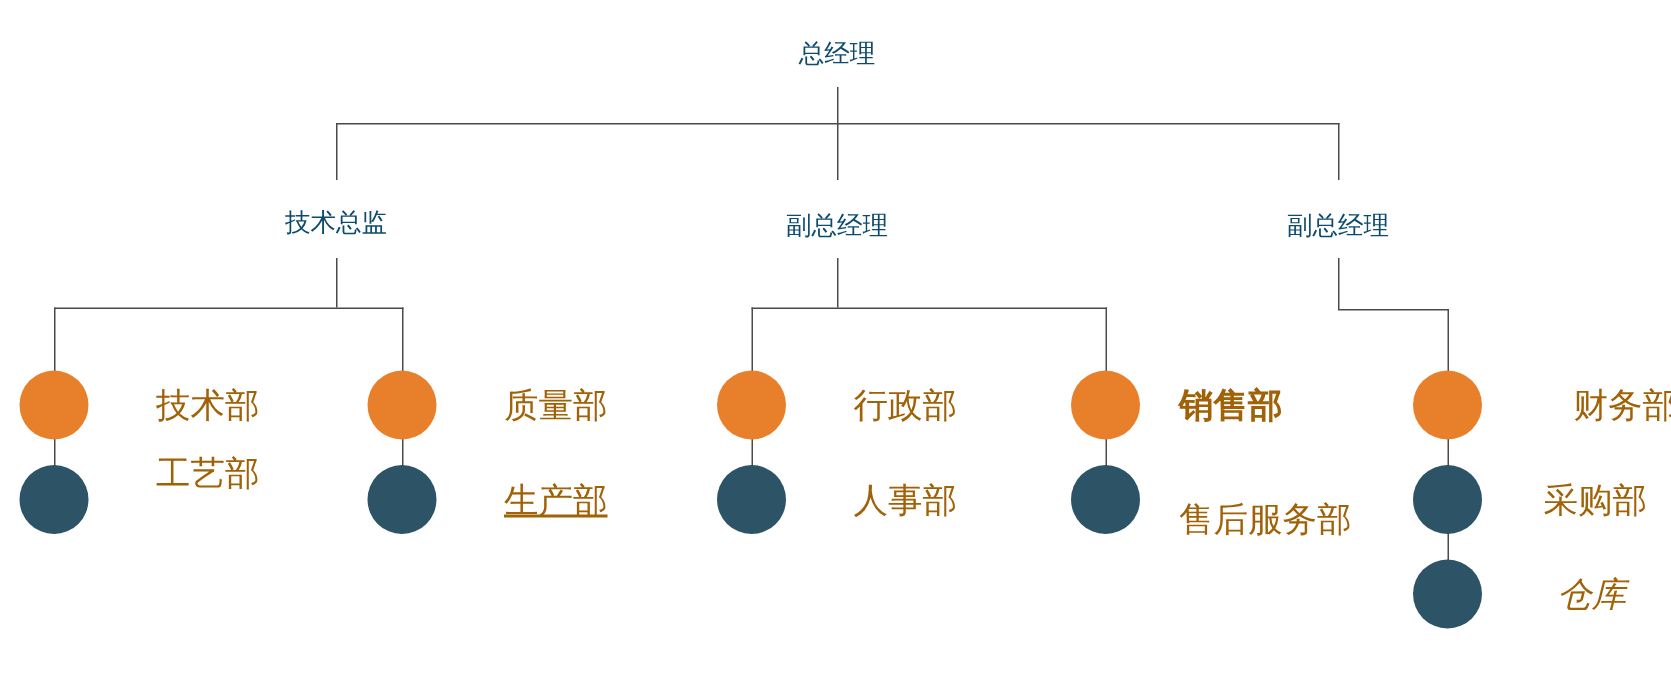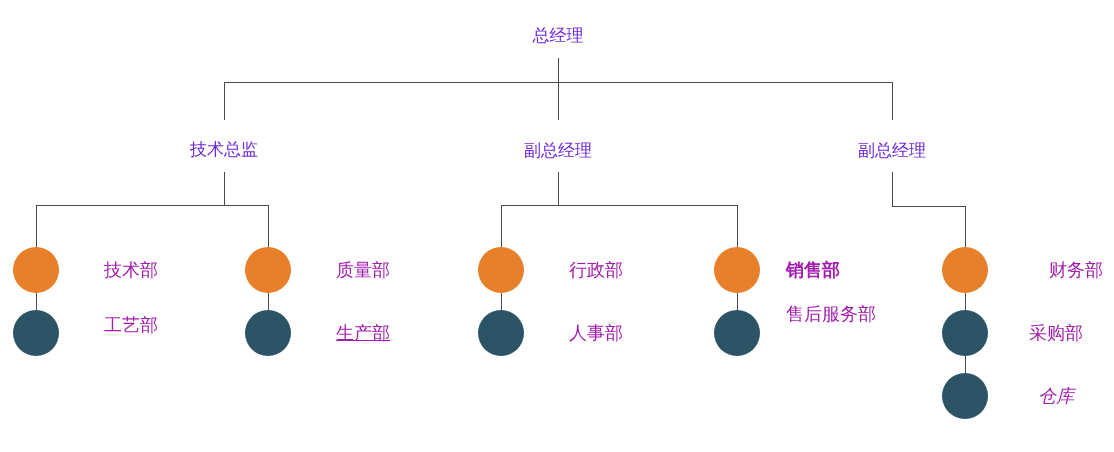--- a/index.html
+++ b/index.html
@@ -21,42 +21,42 @@
   .line {
     position: absolute;
     background: #4a4a4a;
   }
   .line.h { height: 1px; }
   .line.v { width: 1px; }
 
   
   .node-text {
     position: absolute;
-    color: #6d28d9;
+    color: #0c4a6e;
     font-size: 17px;
     line-height: 22px;
     white-space: nowrap;
     text-align: right;
     transform: translateX(-50%);
   }
 
   
   .dept {
     position: absolute;
     width: 46px;
     height: 46px;
     border-radius: 50%;
   }
   .dept.orange { background: #E8802B; }
   .dept.teal   { background: #2D5366; }
 
   .dept-label {
     position: absolute;
-    color: #a21caf;
-    font-size: 18px;
+    color: #a16207;
+    font-size: 23px;
     line-height: 20px;
     white-space: nowrap;
     transform: translateY(-50%);
   }
 </style>
 </head>
 <body>
 
 <div id="chart-canvas">
 
@@ -92,39 +92,39 @@
   <div class="line v" style="left:268px; top:291px; height:21px;"></div>
   <div class="line v" style="left:501px; top:291px; height:21px;"></div>
   <div class="line v" style="left:737px; top:291px; height:21px;"></div>
   <div class="line v" style="left:965px; top:291px; height:21px;"></div>
   <div class="line v" style="left:965px; top:354px; height:21px;"></div>
 
   <div class="dept orange" style="left:13px; top:247px;"></div>
   <div class="dept-label" style="left:104px; top:270px;">技术部</div>
 
   <div class="dept teal" style="left:13px; top:310px;"></div>
-  <div class="dept-label" style="left:104px; top:325px;">工艺部</div>
+  <div class="dept-label" style="left:104px; top:315px;">工艺部</div>
 
   <div class="dept orange" style="left:245px; top:247px;"></div>
   <div class="dept-label" style="left:336px; top:270px;">质量部</div>
 
   <div class="dept teal" style="left:245px; top:310px;"></div>
   <div class="dept-label" style="left:336px; top:333px;text-decoration:underline;">生产部</div>
 
   <div class="dept orange" style="left:478px; top:247px;"></div>
   <div class="dept-label" style="left:569px; top:270px;">行政部</div>
 
   <div class="dept teal" style="left:478px; top:310px;"></div>
   <div class="dept-label" style="left:569px; top:333px;text-align:right;">人事部</div>
 
   <div class="dept orange" style="left:714px; top:247px;"></div>
   <div class="dept-label" style="left:786px; top:270px;font-weight:bold;">销售部</div>
 
   <div class="dept teal" style="left:714px; top:310px;"></div>
-  <div class="dept-label" style="left:786px; top:314px;">售后服务部</div>
+  <div class="dept-label" style="left:786px; top:346px;">售后服务部</div>
 
   <div class="dept orange" style="left:942px; top:247px;"></div>
   <div class="dept-label" style="left:1049px; top:270px;">财务部</div>
 
   <div class="dept teal" style="left:942px; top:310px;"></div>
   <div class="dept-label" style="left:1029px; top:333px;">采购部</div>
 
   <div class="dept teal" style="left:942px; top:373px;"></div>
   <div class="dept-label" style="left:1038px; top:396px;font-style:italic;">仓库</div>
 

